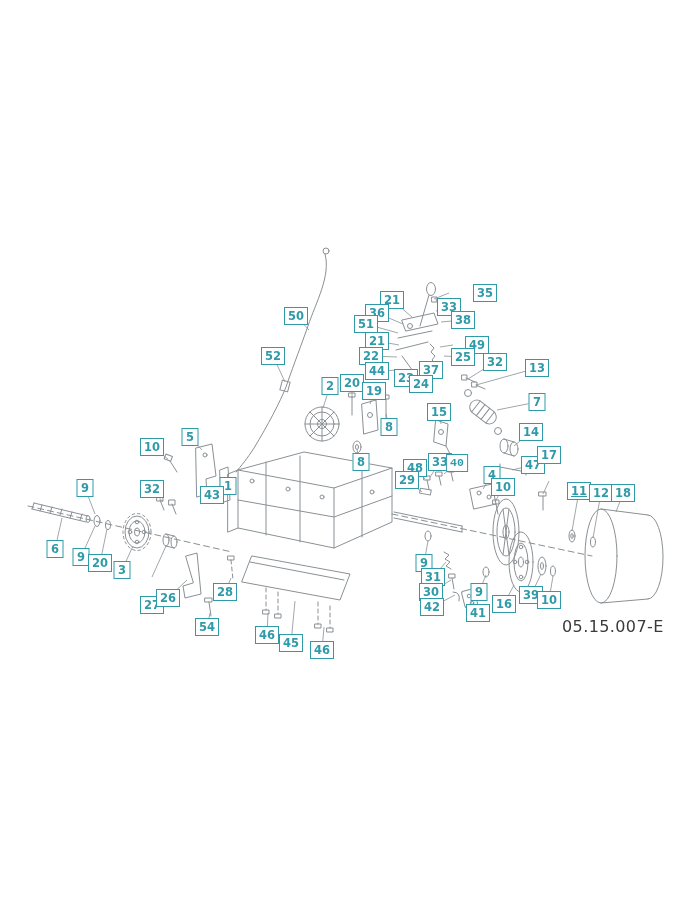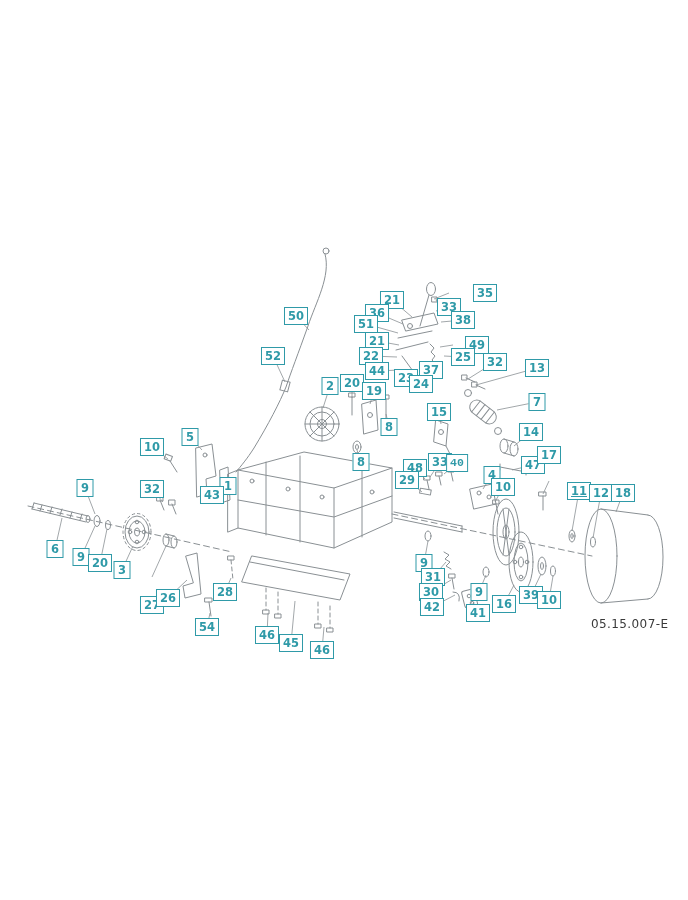--- a/index.html
+++ b/index.html
@@ -30,23 +30,23 @@
     line-height:14px;
     padding:1px 3px;
     min-width:9px;
     text-align:center;
     pointer-events:auto;
     cursor:pointer;
     box-sizing:content-box;
   }
   .drawing-code{
     position:absolute;
-    left:591px;top:617px;
+    left:562px;top:617px;
     z-index:2;
-    font-size:12px;
+    font-size:16px;
     color:#3a3a3a;
     letter-spacing:0.4px;
   }
 </style>
 </head>
 <body>
 
 <div class="canvas">
 
   <svg id="art" width="688" height="900" viewBox="0 0 688 900">

